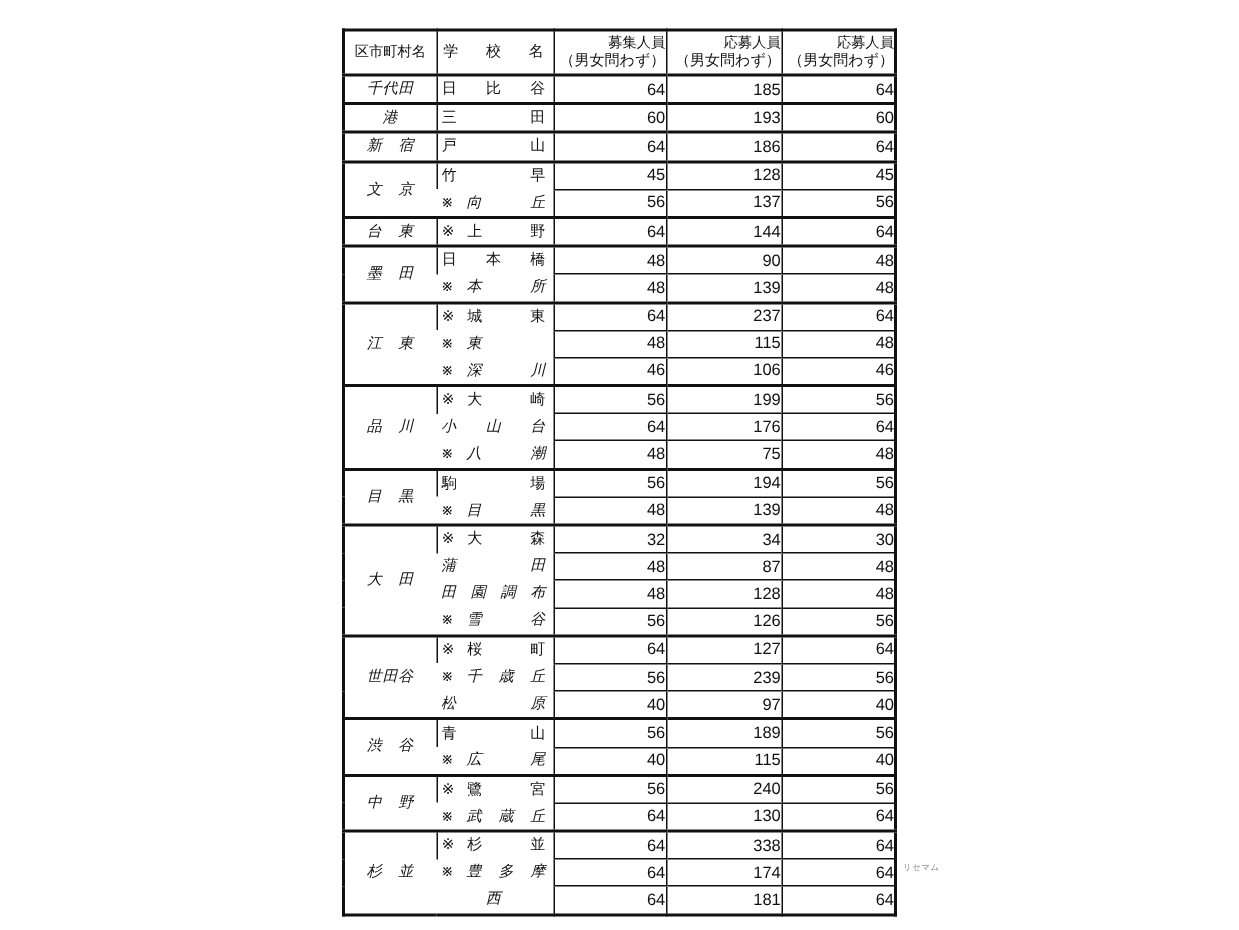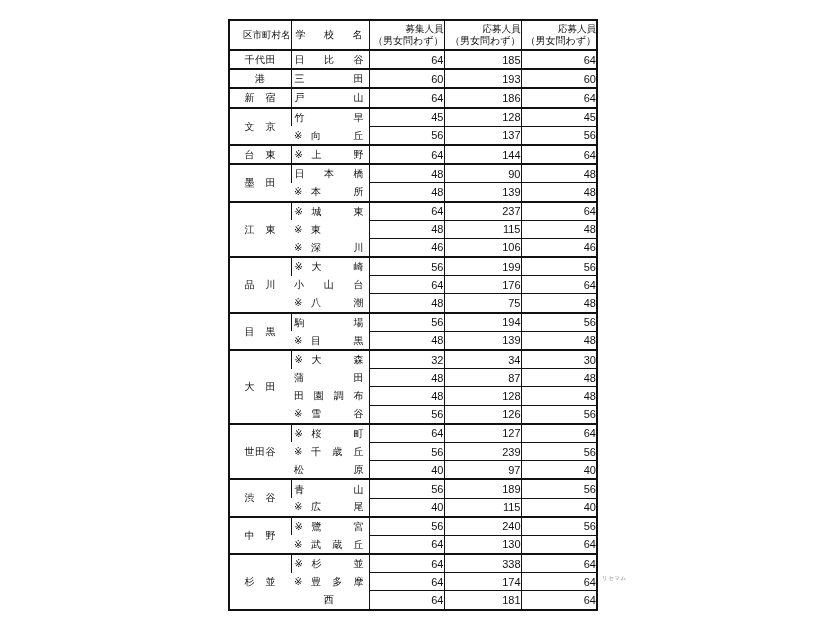--- a/index.html
+++ b/index.html
@@ -27,23 +27,23 @@
     background:#fff;
   }
   table.adm th,table.adm td{
     padding:0;margin:0;vertical-align:middle;
     font-weight:normal;color:#111;
   }
   table.adm th{
     border-left:1px solid #111;border-bottom:2px solid #111;
     height:28px;text-align:center;font-size:9.5px;line-height:12px;
   }
-  table.adm th:first-child{border-left:none;text-align:right;}
+  table.adm th:first-child{border-left:none;}
   table.adm td{border-left:1px solid #111;height:17.2px;}
-  table.adm td:first-child{border-left:none;}
+  table.adm td:first-child{border-left:none;font-style:italic;}
 
   tr.group-start td{border-top:2px solid #111;}
   td.num{border-top:1px solid #111;text-align:right;padding-right:3px;
          font-size:11px;letter-spacing:0;}
   tr.group-start td.num{border-top:2px solid #111;}
   td.school-cell{border-top:none;}
   tr.group-start td.school-cell{border-top:2px solid #111;}
 
   td.district-cell{
     vertical-align:top;text-align:center;font-size:10px;

